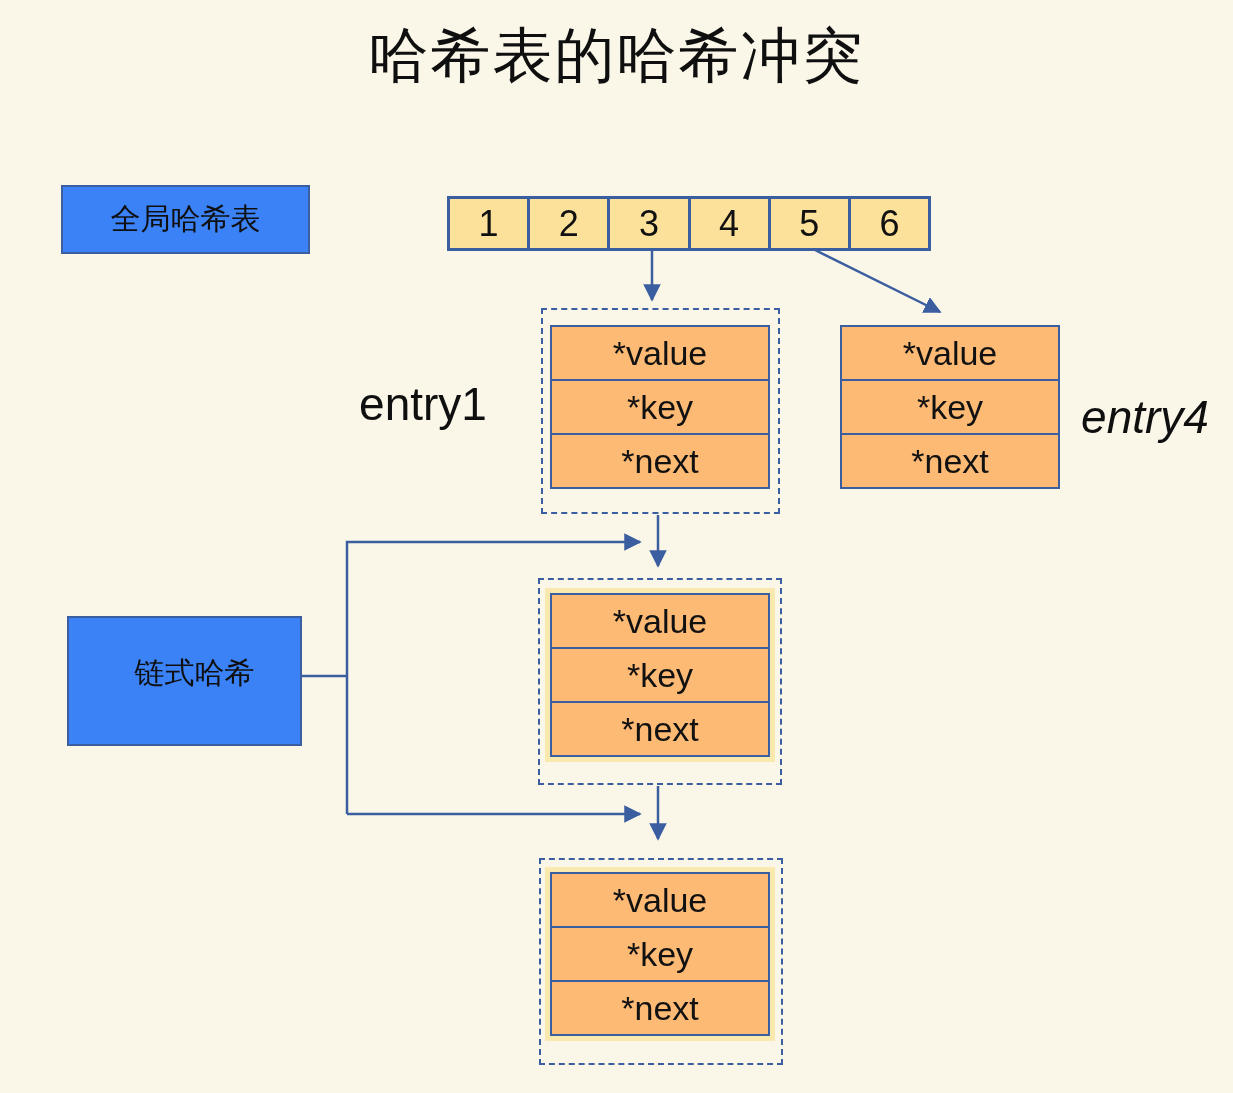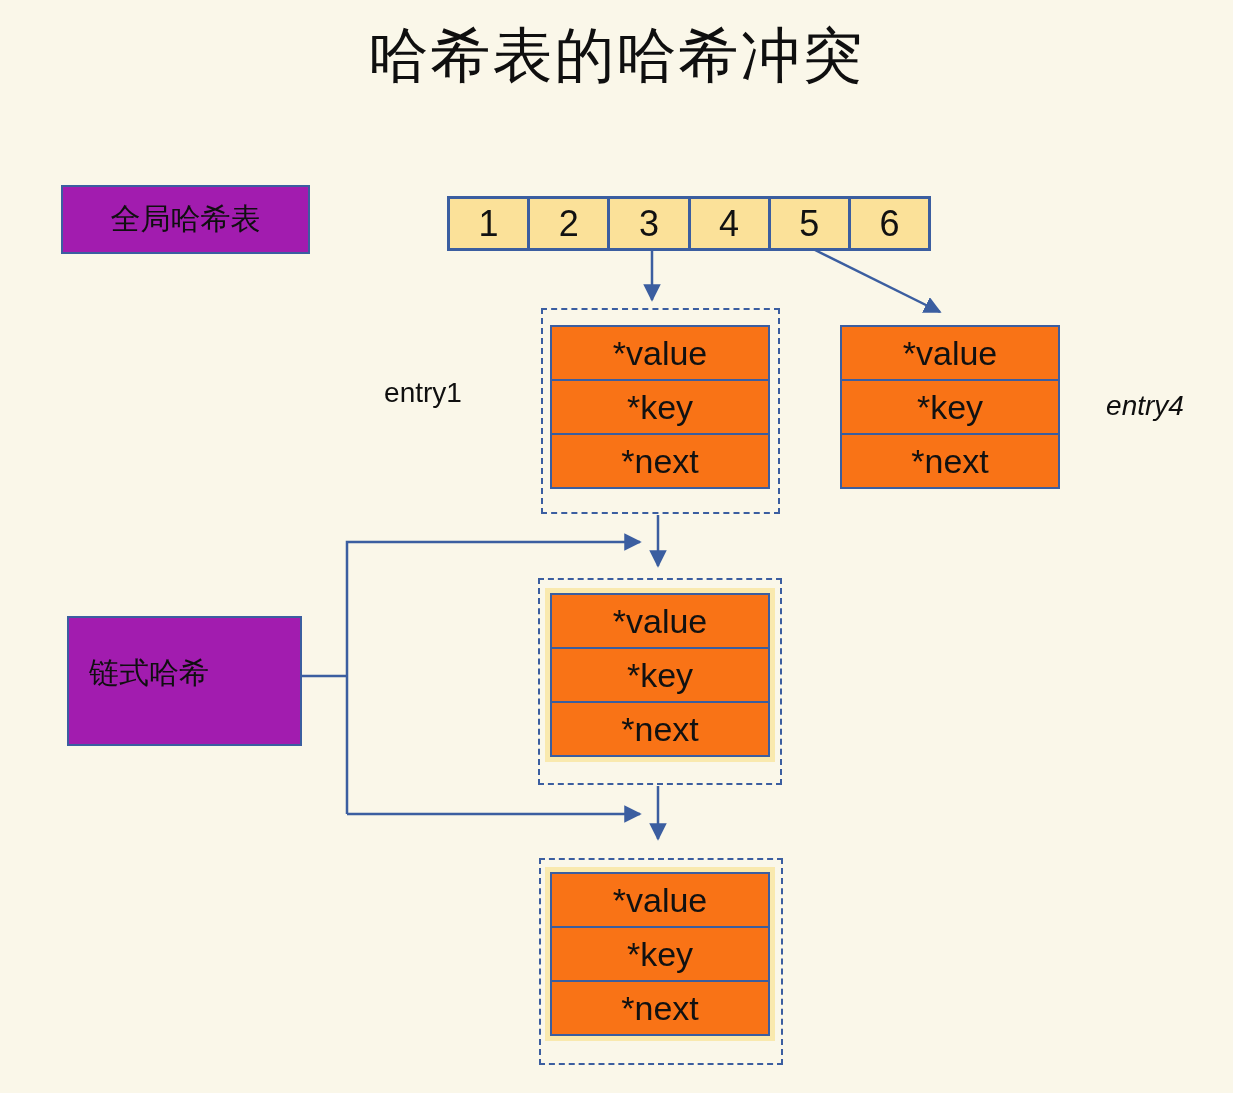--- a/index.html
+++ b/index.html
@@ -45,24 +45,25 @@
     display: flex;
     align-items: center;
     justify-content: center;
     font-size: 36px;
     color: #111;
     border-left: 3px solid #3B5EA0;
   }
   .bucket-cell:first-child { border-left: none; }
   .green-box {
     position: absolute;
-    background: #a21caf;
+    background: #3b82f6;
     border: 2px solid #3B5EA0;
     box-sizing: border-box;
     color: #0f0f0f;
+    text-align: center;
   }
   .green-box.global {
     left: 61px; top: 185px; width: 249px; height: 69px;
     display: flex; align-items: center; justify-content: center;
     font-size: 30px;
   }
   .green-box.chain {
     left: 67px; top: 616px; width: 235px; height: 130px;
     padding: 28px 0 0 20px;
     font-size: 30px;
@@ -74,32 +75,32 @@
     box-sizing: border-box;
   }
   .stack {
     position: absolute;
     width: 220px;
   }
   .stack.glow { box-shadow: 0 0 0 5px #F9E9AE; }
   .field-cell {
     width: 220px; height: 56px;
     box-sizing: border-box;
-    background: #f97316;
+    background: #fdba74;
     border: 2px solid #3B5EA0;
     display: flex;
     align-items: center;
     justify-content: center;
     font-size: 34px;
     color: #111;
   }
   .field-cell + .field-cell { margin-top: -2px; }
   .entry-label {
     position: absolute;
-    font-size: 28px;
+    font-size: 46px;
     color: #0f0f0f;
     width: 140px;
     text-align: center;
   }
   svg.overlay {
     position: absolute;
     left: 0; top: 0;
     width: 1233px; height: 1093px;
     pointer-events: none;
   }

